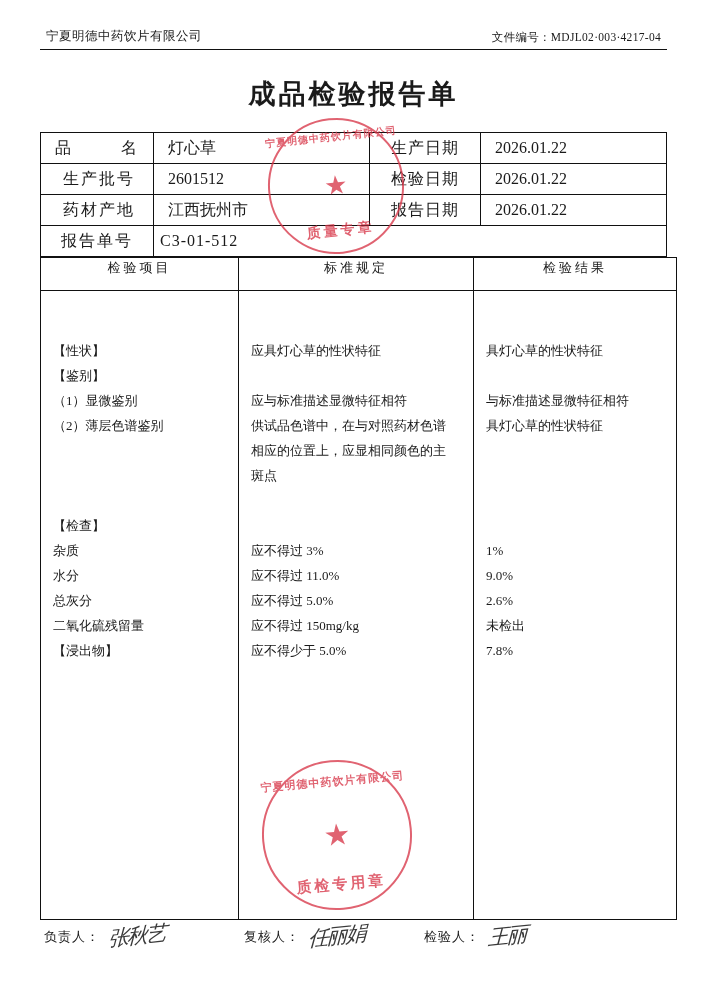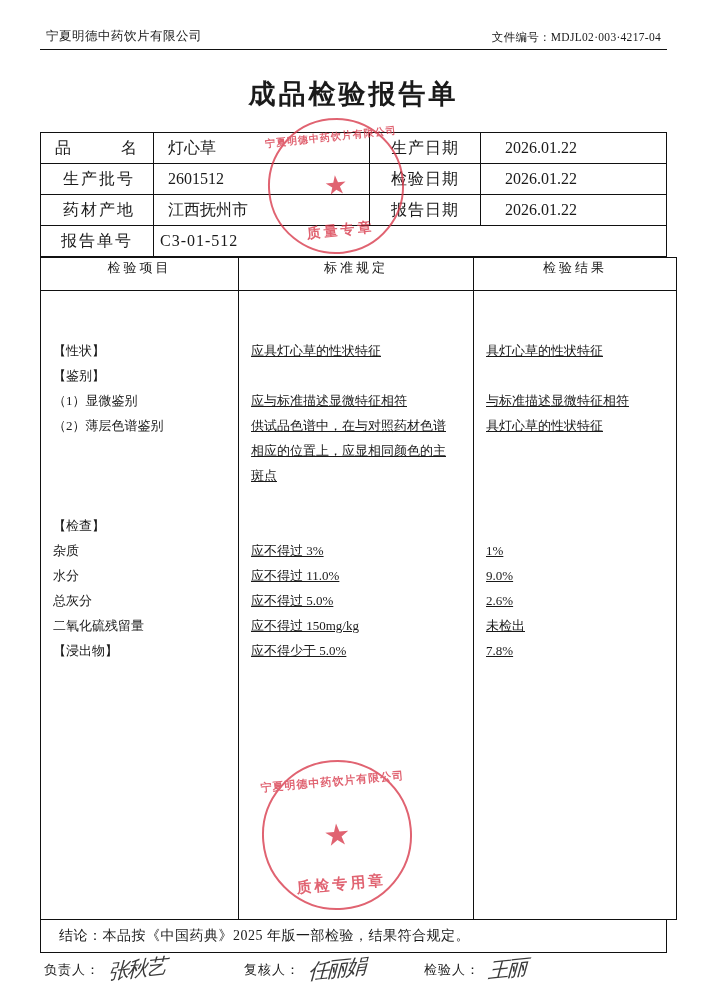--- a/index.html
+++ b/index.html
@@ -65,21 +65,21 @@
   .info-table td.value {
     padding-left: 14px;
     width: 195px;
   }
   .info-table td.label2 {
     text-align: center;
     width: 98px;
     letter-spacing: 1px;
   }
   .info-table td.value2 {
-    padding-left: 24px;
+    padding-left: 14px;
   }
   .info-table td.reportno-label {
     text-align: center;
     letter-spacing: 2px;
     width: 96px;
     margin-left: 12px;
   }
   .info-table td.reportno-value {
     text-align: left;
     letter-spacing: 1px;
@@ -113,21 +113,21 @@
   .lines {
     padding: 22px 0 0 0;
   }
   .lines .ln {
     height: 25px;
     line-height: 25px;
     font-size: 13px;
     padding-left: 12px;
     white-space: nowrap;
   }
-  .col-std .lines .ln, .col-res .lines .ln { padding-left: 12px; text-decoration: underline; }
+  .col-std .lines .ln, .col-res .lines .ln { padding-left: 12px; }
 
   
   .conclusion {
     border: 1px solid #111;
     border-top: none;
     font-size: 14px;
     padding: 7px 0 7px 18px;
     letter-spacing: 0.5px;
   }
 
@@ -314,21 +314,20 @@
           <div class="ln">9.0%</div>
           <div class="ln">2.6%</div>
           <div class="ln">未检出</div>
           <div class="ln">7.8%</div>
         </div>
       </td>
     </tr>
   </tbody>
     </table>
 
-  <div class="conclusion">结论：本品按《中国药典》2025 年版一部检验，结果符合规定。</div>
 
   <div class="signatures">
     <div class="sig-block b1">
       <span class="sig-label">负责人：</span>
       <span class="sig-hand">张秋艺</span>
     </div>
     <div class="sig-block b2">
       <span class="sig-label">复核人：</span>
       <span class="sig-hand">任丽娟</span>
     </div>

